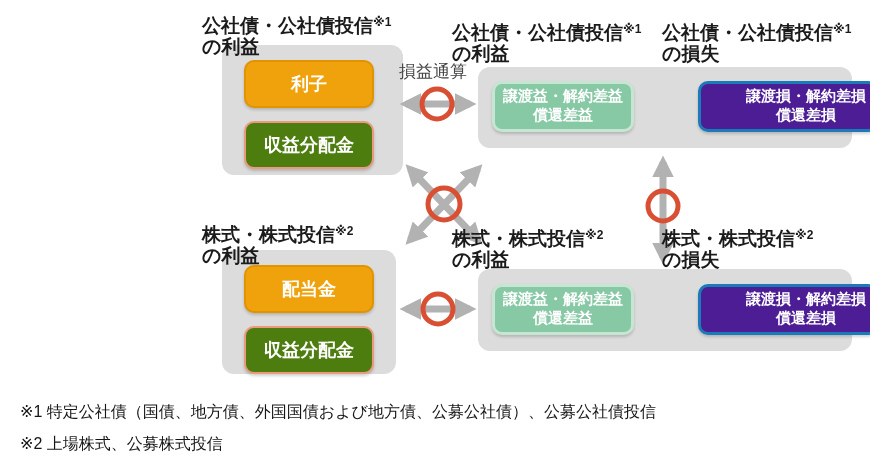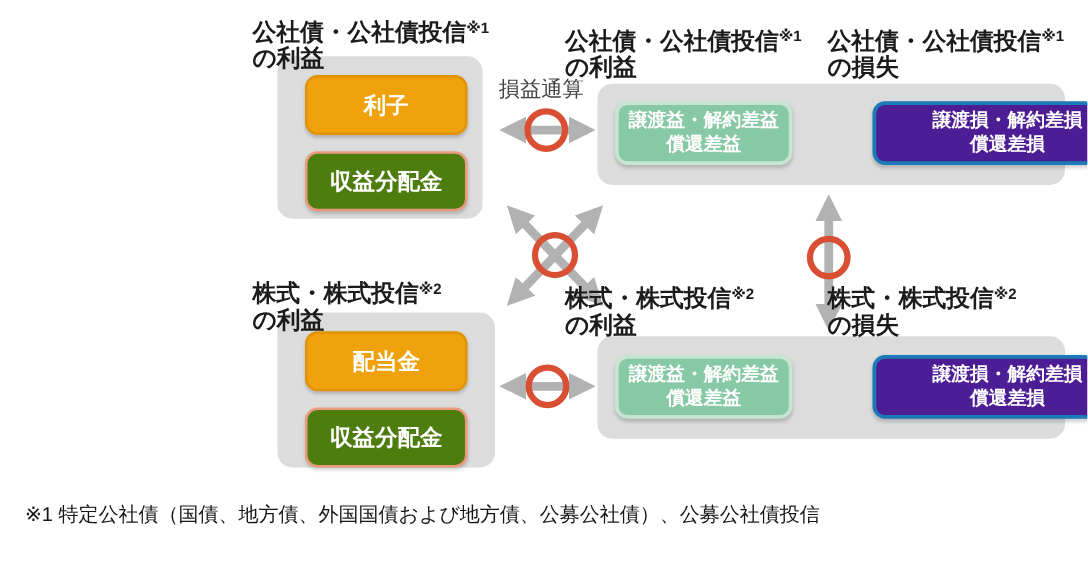--- a/index.html
+++ b/index.html
@@ -63,21 +63,21 @@
     <div>の利益</div>
   </div>
 
   <div class="heading" style="left:662px;top:225px;width:216px">
     <div><span>株式・株式投信</span><span class="sup">※2</span></div>
     <div>の損失</div>
   </div>
 
   <div class="offset-label">損益通算</div>
 
-  <div class="container" style="left:222px;top:45px;width:164px;height:130px">
+  <div class="container" style="left:222px;top:45px;width:181px;height:130px">
     <div class="pill orange" style="top:15px">
         <span>利子</span>
       </div>
     <div class="pill salmon" style="top:76px">
         <span>収益分配金</span>
       </div>
   </div>
 
   <div class="container" style="left:478px;top:67px;width:374px;height:81px">
     <div class="wpill green" style="left:14px;top:14px;width:136px;height:45px">
@@ -125,14 +125,15 @@
     </g>
     <g stroke="#d94f33" stroke-width="5" fill="none">
       <circle cx="437" cy="104" r="15"></circle>
       <circle cx="444" cy="204" r="16"></circle>
       <circle cx="663" cy="206" r="15"></circle>
       <circle cx="438" cy="309" r="15"></circle>
     </g>
   </svg>
 
   <div class="footnote" style="top:402px">※1 特定公社債（国債、地方債、外国国債および地方債、公募公社債）、公募公社債投信</div>
+  <div class="footnote" style="top:434px">※2 上場株式、公募株式投信</div>
 
 </div>
 
 </body></html>

